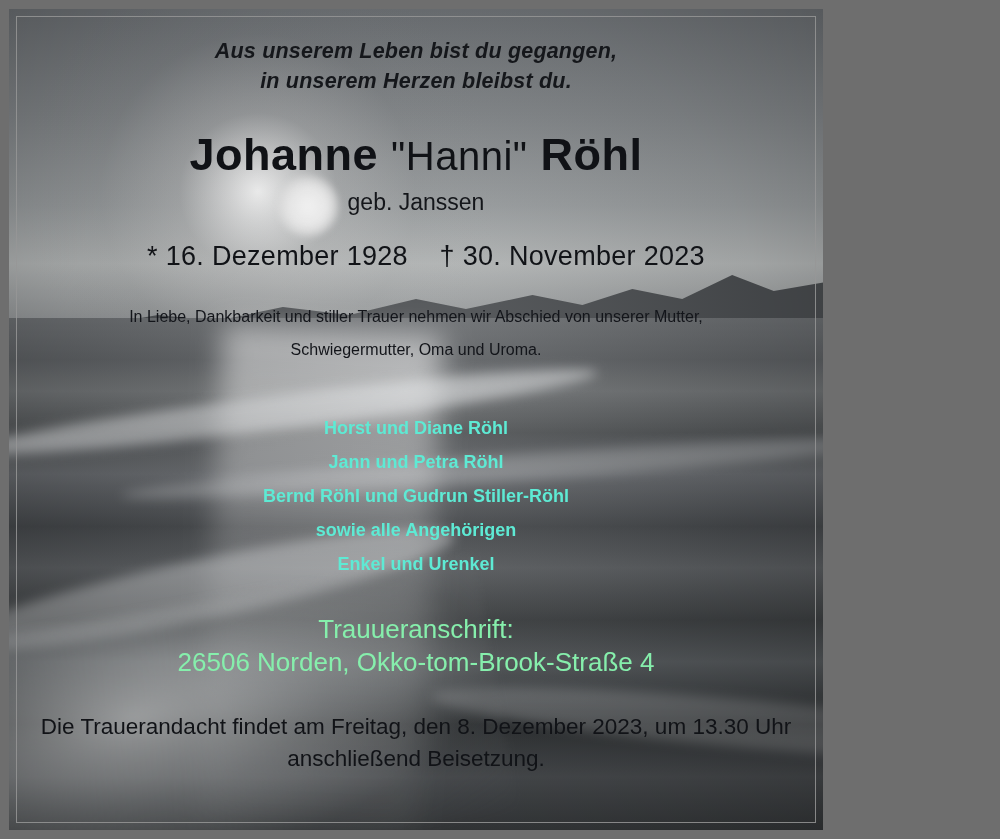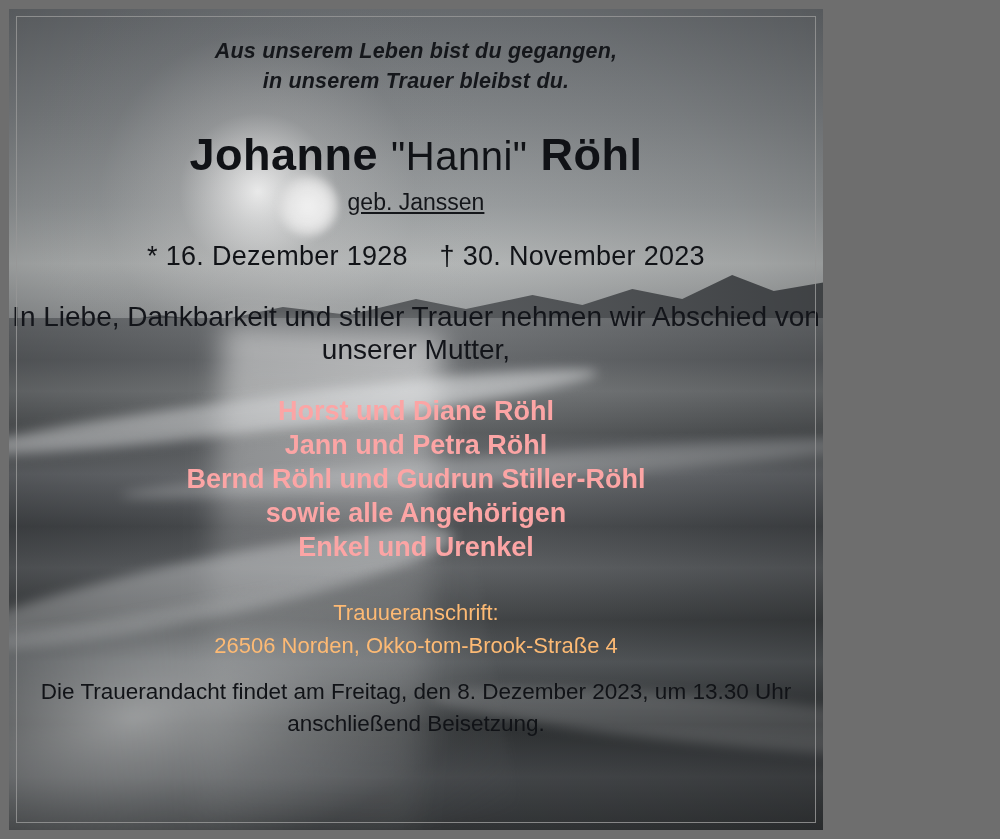--- a/index.html
+++ b/index.html
@@ -143,51 +143,50 @@
     letter-spacing: .5px;
   }
   .name .nick {
     font-weight: normal;
     font-size: 40px;
   }
   .maiden {
     margin-top: 6px;
     font-size: 23px;
     color: #14161a;
-    text-decoration: underline;
   }
   .dates {
     margin-top: 25px;
     font-size: 27px;
     color: #111317;
     letter-spacing: .3px;
     margin-left: 20px;
   }
   .dates .gap { display: inline-block; width: 16px; }
   .lead {
     margin-top: 28px;
-    font-size: 28px;
+    font-size: 16px;
     line-height: 33px;
     color: #13151a;
   }
   .family {
-    margin-top: 28px;
+    margin-top: 45px;
     font-weight: bold;
-    font-size: 27px;
+    font-size: 18px;
     line-height: 34px;
-    color: #fca5a5;
+    color: #5eead4;
   }
   .addr {
     margin-top: 32px;
-    font-size: 22px;
+    font-size: 26px;
     line-height: 33px;
-    color: #fdba74;
+    color: #86efac;
   }
   .service {
-    margin-top: 14px;
+    margin-top: 32px;
     font-size: 22.5px;
     line-height: 32px;
     color: #111317;
   }
 </style>
 </head>
 <body>
 
 <div class="card">
 
@@ -207,39 +206,40 @@
     <div class="foam3"></div>
     <div class="foam4"></div>
     <div class="wet-sand"></div>
     <div class="vignette"></div>
   </div>
 
   <div class="content">
 
     <div class="motto">
       <div>Aus unserem Leben bist du gegangen,</div>
-      <div>in unserem Trauer bleibst du.</div>
+      <div>in unserem Herzen bleibst du.</div>
     </div>
 
     <div class="name">
       <span>Johanne</span>
       <span class="nick">"Hanni"</span>
       <span>Röhl</span>
     </div>
 
     <div class="maiden">geb. Janssen</div>
 
     <div class="dates">
       <span>* 16. Dezember 1928</span>
       <span class="gap"></span>
       <span>† 30. November 2023</span>
     </div>
 
     <div class="lead">
       <div>In Liebe, Dankbarkeit und stiller Trauer nehmen wir Abschied von unserer Mutter,</div>
+      <div>Schwiegermutter, Oma und Uroma.</div>
     </div>
 
     <div class="family">
       <div>Horst und Diane Röhl</div>
       <div>Jann und Petra Röhl</div>
       <div>Bernd Röhl und Gudrun Stiller-Röhl</div>
       <div>sowie alle Angehörigen</div>
       <div>Enkel und Urenkel</div>
     </div>
 

